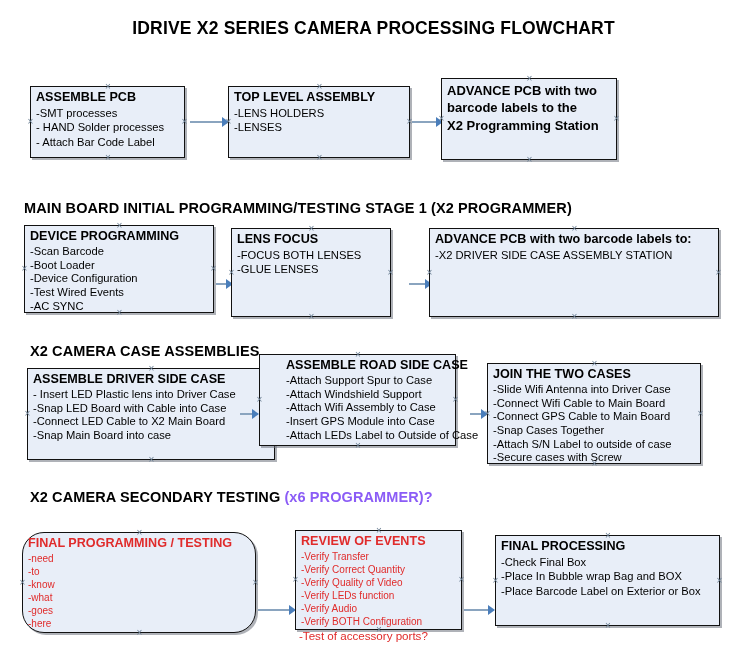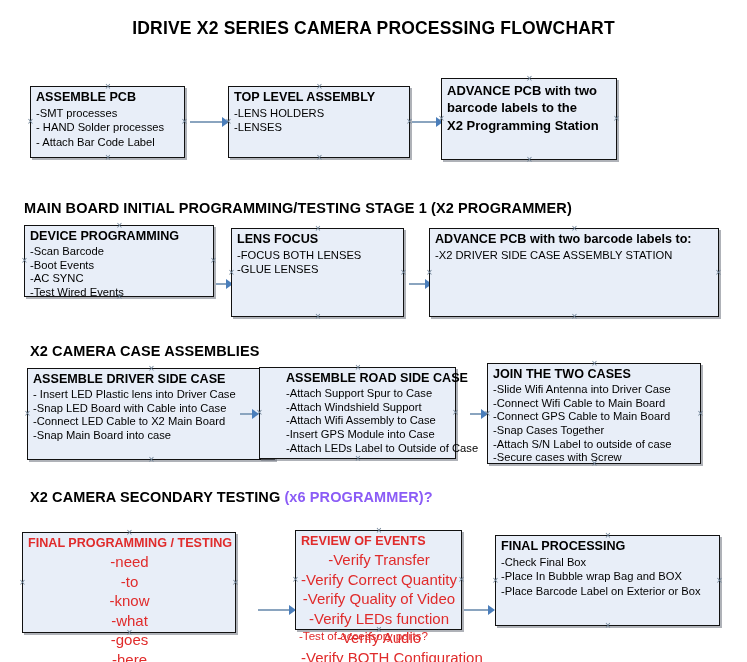--- a/index.html
+++ b/index.html
@@ -50,21 +50,21 @@
     white-space:nowrap;
     margin-bottom:1px;
   }
   .box .b-line{
     font-size:11.2px;
     line-height:1.26;
     white-space:nowrap;
   }
   .box.allbold .b-line{font-weight:bold;font-size:13px;line-height:1.33;}
   .box.red .b-title, .box.red .b-line{color:#e02b2b;}
-  .box.red .b-line{font-size:15px;line-height:1.30;text-align:center;}
+  .box.red .b-line{font-size:10px;line-height:1.30;}
   .box.tight .b-line{line-height:1.21;}
 
   
   .spill{
     position:absolute;
     font-size:11.6px;
     line-height:1.30;
     color:#e02b2b;
     white-space:nowrap;
   }
@@ -131,36 +131,37 @@
     <div class="b-line">barcode labels to the</div>
     <div class="b-line"> X2 Programming Station</div>
     <span class="hx" style="left:calc(50% - 4px);top:-5px;"></span>
     <span class="hx" style="left:calc(50% - 4px);bottom:-5px;"></span>
     <span class="hx" style="left:-5px;top:calc(50% - 5px);"></span>
     <span class="hx" style="right:-5px;top:calc(50% - 5px);"></span>
   </div>
 
   <div class="section-head" style="left:24px;top:200px;">MAIN BOARD INITIAL PROGRAMMING/TESTING STAGE 1 (X2 PROGRAMMER)</div>
 
-  <div class="box tight" style="left:24px;top:225px;width:190px;height:72px;">
+  <div class="box tight" style="left:24px;top:225px;width:190px;height:88px;">
     <div class="b-title">DEVICE PROGRAMMING</div>
     <div class="b-line">-Scan Barcode</div>
-    <div class="b-line">-Boot Events</div>
+    <div class="b-line">-Boot Loader</div>
+    <div class="b-line">-Device Configuration</div>
+    <div class="b-line">-Test Wired Events</div>
     <div class="b-line">-AC SYNC</div>
-    <div class="b-line">-Test Wired Events</div>
     <span class="hx" style="left:calc(50% - 4px);top:-5px;"></span>
     <span class="hx" style="left:calc(50% - 4px);bottom:-5px;"></span>
     <span class="hx" style="left:-5px;top:calc(50% - 5px);"></span>
     <span class="hx" style="right:-5px;top:calc(50% - 5px);"></span>
   </div>
 
   <div class="conn" style="left:216px;top:283px;width:14px;"></div>
   <div class="arrow" style="left:226px;top:279px;"></div>
 
-  <div class="box" style="left:231px;top:228px;width:173px;height:89px;">
+  <div class="box" style="left:231px;top:228px;width:160px;height:89px;">
     <div class="b-title">LENS FOCUS</div>
     <div class="b-line">-FOCUS BOTH LENSES</div>
     <div class="b-line">-GLUE LENSES</div>
     <span class="hx" style="left:calc(50% - 4px);top:-5px;"></span>
     <span class="hx" style="left:calc(50% - 4px);bottom:-5px;"></span>
     <span class="hx" style="left:-5px;top:calc(50% - 5px);"></span>
     <span class="hx" style="right:-5px;top:calc(50% - 5px);"></span>
   </div>
 
   <div class="conn" style="left:409px;top:283px;width:21px;"></div>
@@ -185,21 +186,21 @@
     <div class="b-line">-Snap Main Board into case</div>
     <span class="hx" style="left:calc(50% - 4px);top:-5px;"></span>
     <span class="hx" style="left:calc(50% - 4px);bottom:-5px;"></span>
     <span class="hx" style="left:-5px;top:calc(50% - 5px);"></span>
     <span class="hx" style="right:-5px;top:calc(50% - 5px);"></span>
   </div>
 
   <div class="conn" style="left:240px;top:413px;width:18px;"></div>
   <div class="arrow" style="left:252px;top:409px;"></div>
 
-  <div class="box tight" style="left:259px;top:367px;width:197px;height:92px;padding-left:26px;">
+  <div class="box tight" style="left:259px;top:354px;width:197px;height:92px;padding-left:26px;">
     <div class="b-title">ASSEMBLE ROAD SIDE CASE</div>
     <div class="b-line">-Attach Support Spur to Case</div>
     <div class="b-line">-Attach Windshield Support</div>
     <div class="b-line">-Attach Wifi Assembly to Case</div>
     <div class="b-line">-Insert GPS Module into Case</div>
     <div class="b-line">-Attach LEDs Label to Outside of Case</div>
     <span class="hx" style="left:calc(50% - 4px);top:-5px;"></span>
     <span class="hx" style="left:calc(50% - 4px);bottom:-5px;"></span>
     <span class="hx" style="left:-5px;top:calc(50% - 5px);"></span>
     <span class="hx" style="right:-5px;top:calc(50% - 5px);"></span>
@@ -217,21 +218,21 @@
     <div class="b-line">-Attach S/N Label to outside of case</div>
     <div class="b-line">-Secure cases with Screw</div>
     <span class="hx" style="left:calc(50% - 4px);top:-5px;"></span>
     <span class="hx" style="left:calc(50% - 4px);bottom:-5px;"></span>
     <span class="hx" style="left:-5px;top:calc(50% - 5px);"></span>
     <span class="hx" style="right:-5px;top:calc(50% - 5px);"></span>
   </div>
 
   <div class="section-head" style="left:30px;top:489px;"><span>X2 CAMERA SECONDARY TESTING </span><span class="accent">(x6 PROGRAMMER)?</span></div>
 
-  <div class="box red" style="left:22px;top:532px;width:214px;height:101px;">
+  <div class="box red" style="left:22px;top:532px;width:234px;height:101px;border-radius:22px;">
     <div class="b-title">FINAL PROGRAMMING / TESTING</div>
     <div class="b-line">-need</div>
     <div class="b-line">-to</div>
     <div class="b-line">-know</div>
     <div class="b-line">-what</div>
     <div class="b-line">-goes</div>
     <div class="b-line">-here</div>
     <span class="hx" style="left:calc(50% - 4px);top:-5px;"></span>
     <span class="hx" style="left:calc(50% - 4px);bottom:-5px;"></span>
     <span class="hx" style="left:-5px;top:calc(50% - 5px);"></span>

